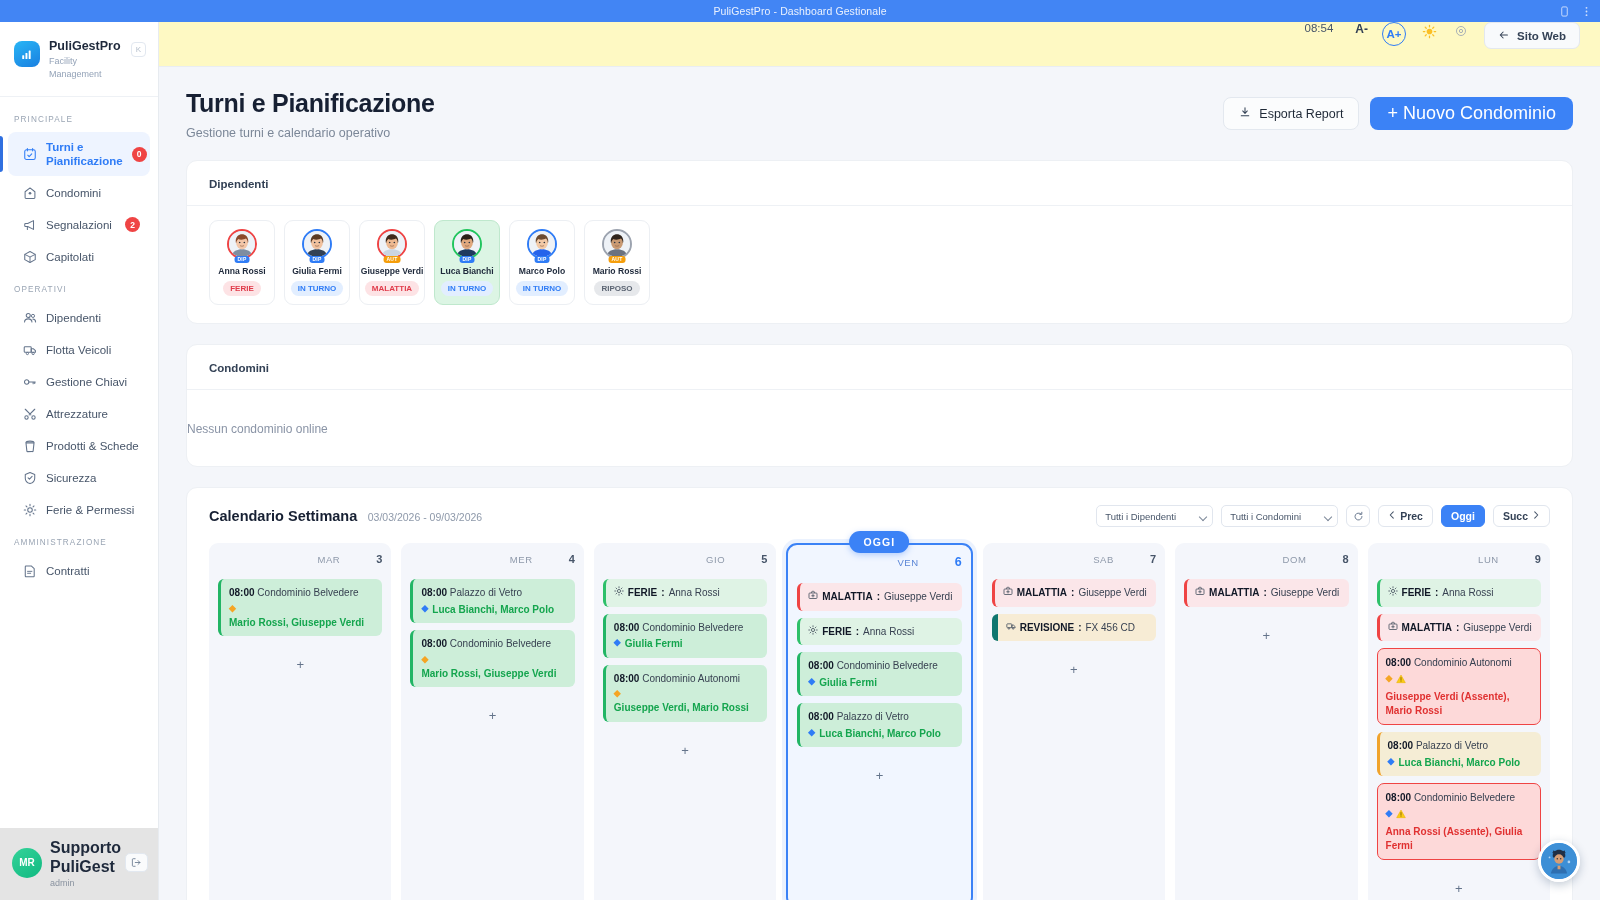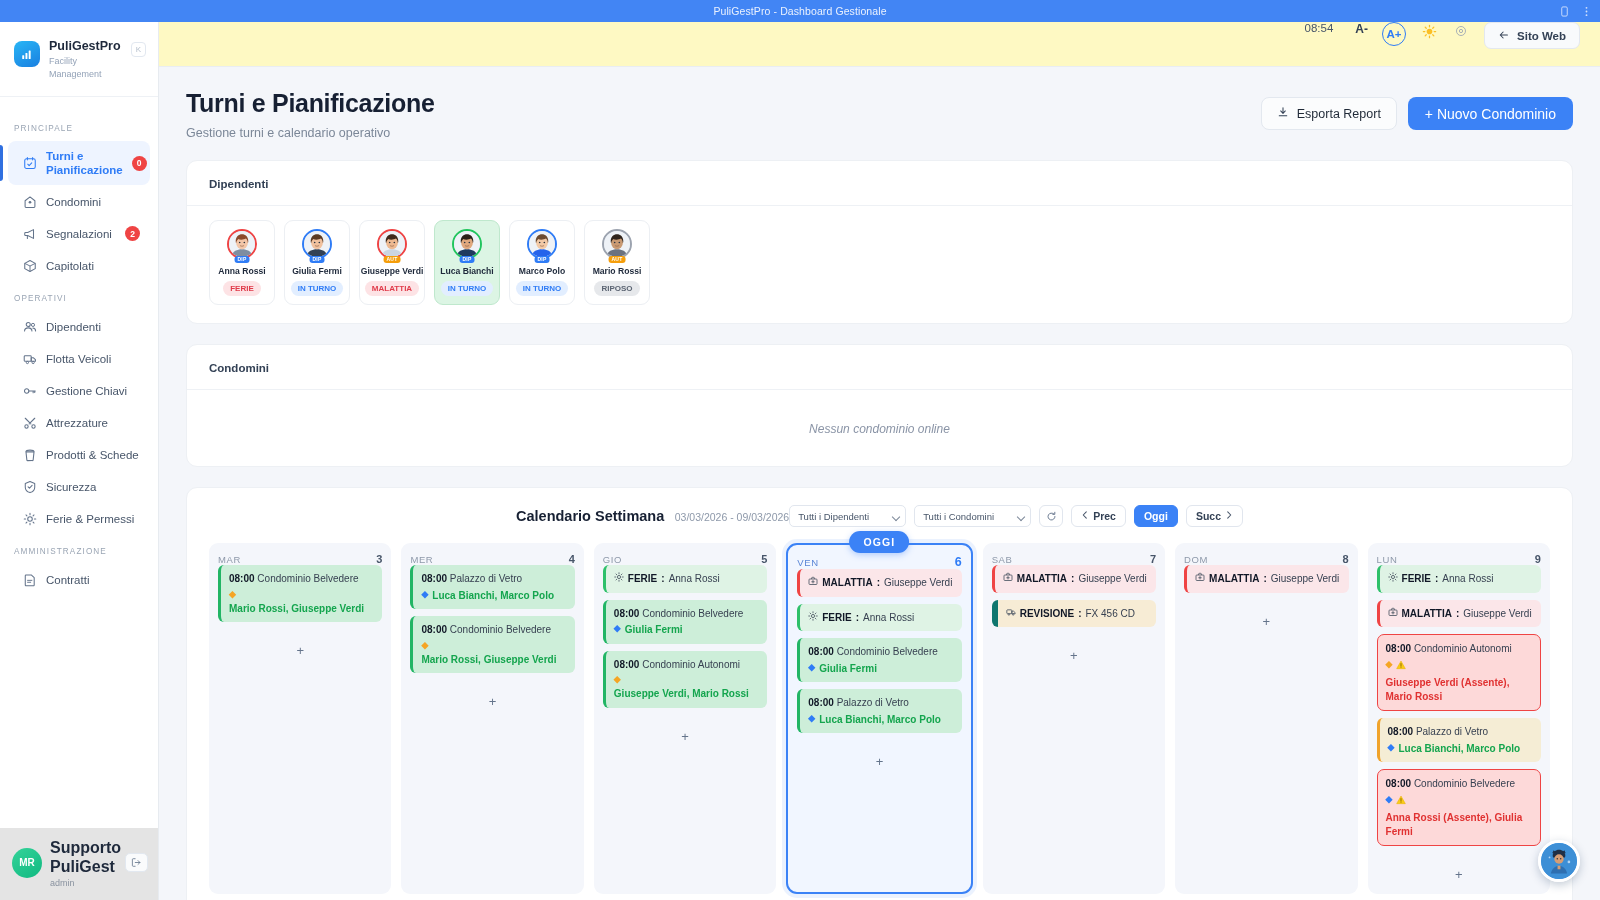--- a/index.html
+++ b/index.html
@@ -19,21 +19,21 @@
   .chrome-title { letter-spacing: .1px; }
   .chrome-right { position: absolute; right: 8px; top: 0; height: 22px; display: flex; align-items: center; gap: 10px; }
   .chrome-ico { width: 12px; height: 12px; opacity: .85; display: flex; align-items: center; justify-content: center; }
   .chrome-ico svg { display: block; }
 
   .app { display: flex; height: 878px; }
 
   
   .sidebar {
     width: 159px; background: #ffffff; border-right: 1px solid #e7ebf0;
-    display: flex; flex-direction: column; flex: 0 0 159px; position: relative; gap: 9px;
+    display: flex; flex-direction: column; flex: 0 0 159px; position: relative;
   }
   .brand { display: flex; align-items: flex-start; gap: 9px; padding: 17px 12px 16px 14px; border-bottom: 1px solid #eef1f5; }
   .brand-logo {
     width: 26px; height: 26px; border-radius: 8px; flex: 0 0 26px;
     background: linear-gradient(150deg, #29b6f6 0%, #1a7fe0 100%);
     display: flex; align-items: center; justify-content: center; margin-top: 2px;
   }
   .brand-text { flex: 1; min-width: 0; }
   .brand-name { font-size: 12.5px; font-weight: bold; color: #1e293b; line-height: 1.15; }
   .brand-sub { font-size: 9px; color: #94a3b8; line-height: 1.35; margin-top: 2px; }
@@ -107,21 +107,21 @@
   .page-sub { font-size: 12.5px; color: #7b8798; margin-top: 8px; }
   .head-actions { display: flex; gap: 11px; padding-top: 8px; }
   .btn-ghost {
     display: flex; align-items: center; gap: 8px; height: 33px; padding: 0 15px;
     background: #fbfcfd; border: 1px solid #e3e8ef; border-radius: 8px;
     font-size: 12.5px; color: #1f2937; cursor: pointer;
   }
   .btn-primary {
     display: flex; align-items: center; height: 33px; padding: 0 17px;
     background: #3b82f6; border: none; border-radius: 8px;
-    font-size: 14px; color: #fff; cursor: pointer;
+    font-size: 18px; color: #fff; cursor: pointer;
   }
 
   .card { background: #fff; border: 1px solid #edf0f4; border-radius: 11px; margin-top: 20px; }
   .card-head { padding: 13px 22px; border-bottom: 1px solid #eef1f5; }
   .card-head-title { font-size: 11.5px; font-weight: bold; color: #334155; }
 
   
   .emp-row { display: flex; gap: 9px; padding: 14px 22px 18px 22px; }
   .emp-card {
     width: 66px; border: 1px solid #eceff3; border-radius: 9px; background: #fff;
@@ -138,24 +138,24 @@
     position: absolute; left: 50%; transform: translateX(-50%); bottom: -4px;
     font-size: 5px; font-weight: bold; color: #fff; border-radius: 3px; padding: 1px 3px;
     letter-spacing: .2px; line-height: 1;
   }
   .emp-name { font-size: 8.6px; color: #1e293b; font-weight: bold; white-space: nowrap; }
   .emp-status {
     margin-top: 5px; font-size: 8px; font-weight: bold; border-radius: 9px;
     padding: 3px 7px; white-space: nowrap;
   }
 
-  .empty-note { text-align: center; font-size: 12px; color: #8a94a6; padding: 32px 0 30px 0; font-style: italic; }
+  .empty-note { text-align: left; font-size: 12px; color: #8a94a6; padding: 32px 0 30px 0; }
 
   
-  .cal-head { display: flex; align-items: center; justify-content: center; padding: 17px 22px 16px 22px; }
+  .cal-head { display: flex; align-items: center; justify-content: space-between; padding: 17px 22px 16px 22px; }
   .cal-title { font-size: 14.5px; font-weight: bold; color: #172033; }
   .cal-range { font-size: 10.5px; color: #8e99aa; font-weight: normal; margin-left: 6px; }
   .cal-tools { display: flex; align-items: center; gap: 8px; }
   .sel {
     height: 22px; border: 1px solid #e1e6ee; border-radius: 5px; background: #fff;
     font-size: 9.5px; color: #475569; padding: 0 20px 0 8px; appearance: none;
     font-family: "Liberation Sans", sans-serif; cursor: pointer; position: relative;
   }
   .sel-wrap { position: relative; display: inline-flex; align-items: center; }
   .sel-wrap::after {
@@ -175,21 +175,21 @@
 
   .cal-grid { display: flex; gap: 10px; padding: 0 22px 20px 22px; position: relative; }
   .day {
     flex: 1; min-width: 0; background: #f4f6fb; border-radius: 9px; padding: 10px 9px;
     min-height: 300px; position: relative;
   }
   .day.today {
     background: #f1f6ff; border: 2px solid #3b82f6; border-radius: 11px;
     box-shadow: 0 0 0 4px rgba(59,130,246,.10);
   }
-  .day-head { display: flex; align-items: baseline; justify-content: space-between; margin-bottom: 0; gap: 36px; }
+  .day-head { display: flex; align-items: baseline; justify-content: flex-end; margin-bottom: 14px; gap: 36px; }
   .day-dow { font-size: 9.5px; color: #8e99aa; letter-spacing: .6px; }
   .day.today .day-dow { color: #5b86d6; }
   .day-num { font-size: 11px; color: #475569; font-weight: bold; }
   .day.today .day-num { color: #2f7cf6; font-size: 12.5px; }
   .today-pill {
     position: absolute; top: -14px; left: 50%; transform: translateX(-50%);
     background: #3b82f6; color: #fff; font-size: 10.5px; font-weight: bold;
     padding: 5px 14px; border-radius: 14px; letter-spacing: 1.1px; white-space: nowrap;
     box-shadow: 0 2px 6px rgba(59,130,246,.35);
   }

